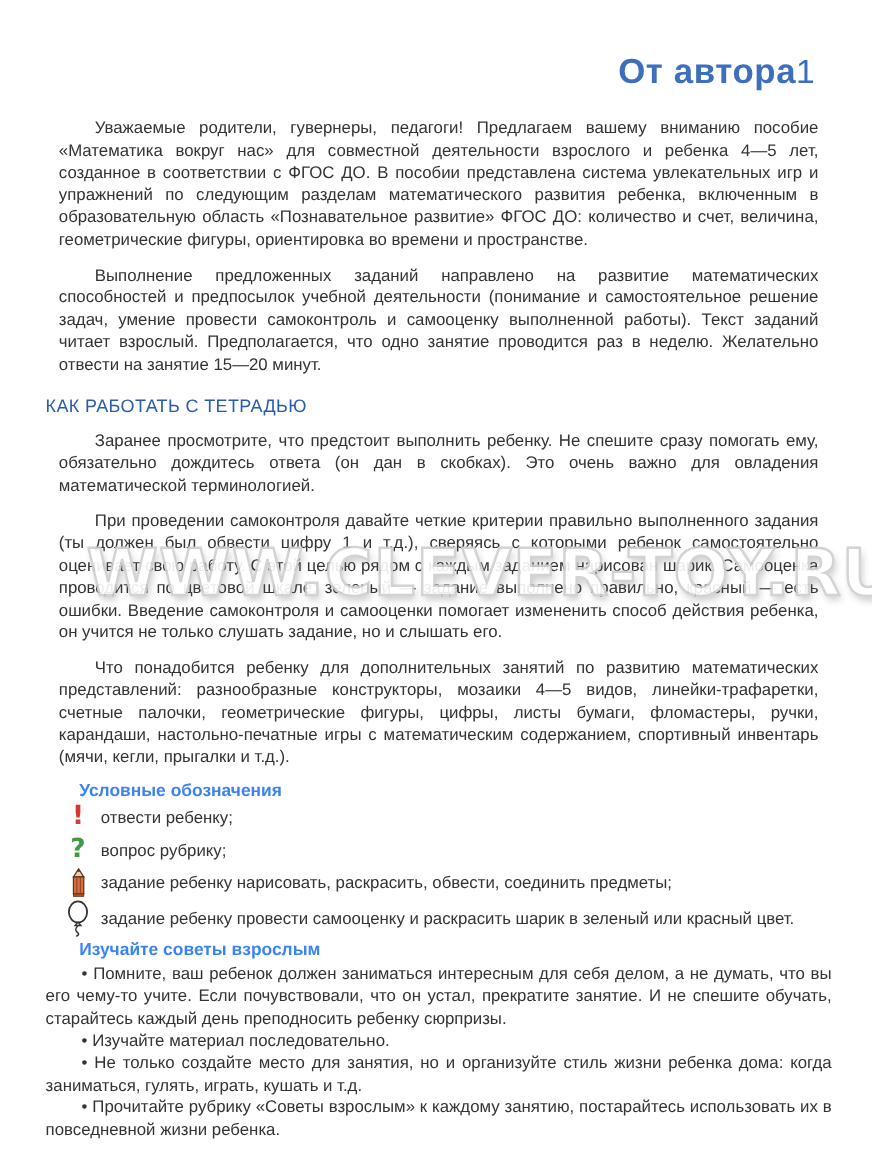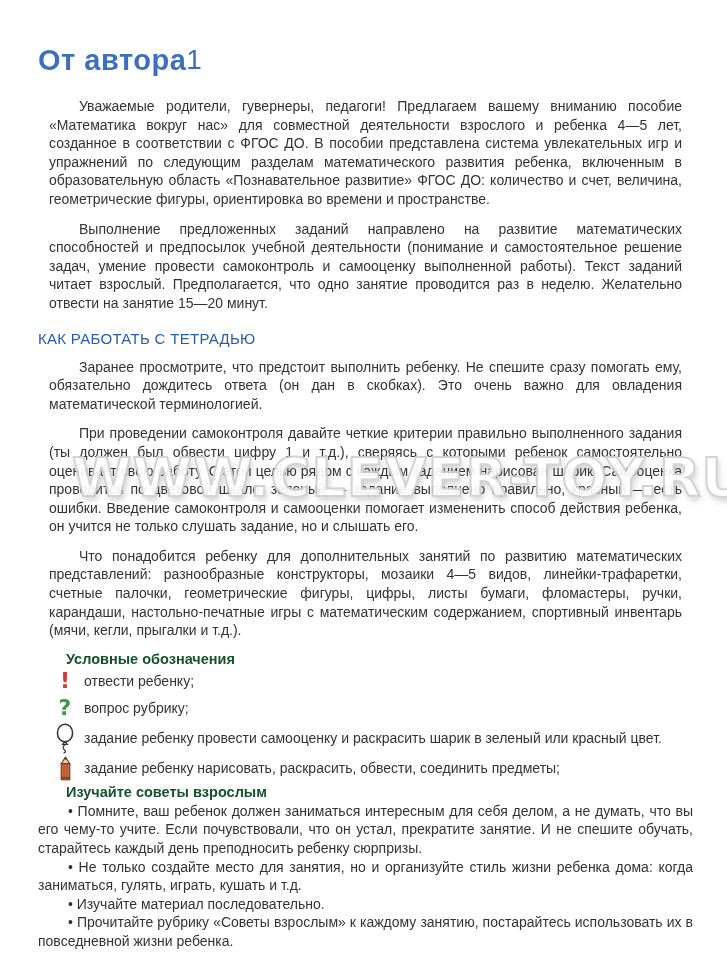--- a/index.html
+++ b/index.html
@@ -7,21 +7,21 @@
     position:relative;
     width:727px;height:960px;
     overflow:hidden;
     background:#ffffff;
     font-family:"Liberation Sans","DejaVu Sans",sans-serif;
     color:#333333;
     box-sizing:border-box;
     padding:44px 34px 0 38px;
   }
   .header-row{
-    display:flex;justify-content:flex-start;align-items:flex-start;
+    display:flex;justify-content:flex-end;align-items:flex-start;
     margin-bottom:20px;
   }
   .page-title{
     margin:0;
     font-size:29px;font-weight:bold;color:#3e6fbe;
     letter-spacing:0.5px;
   }
   .page-number{
     font-size:28px;font-weight:400;color:#3a6cc0;
     line-height:1;padding-top:2px;padding-right:14px;
@@ -33,21 +33,21 @@
   }
   p.indent{text-indent:30px;}
   .bold{font-weight:normal;}
   h2.caps-heading{
     margin:17px 0 4px 0;
     font-size:15px;font-weight:normal;color:#2a5cad;
     letter-spacing:0.3px;
   }
   h3.sub-heading{
     margin:3px 0 2px 28px;
-    font-size:14.5px;font-weight:bold;color:#14532d;
+    font-size:14.5px;font-weight:bold;color:#3b82f6;
   }
   .legend-row{
     display:flex;align-items:center;
     margin:2px 0 2px 14px;
     min-height:25px;
   }
   .legend-icon{
     width:26px;flex:0 0 26px;
     display:flex;justify-content:center;align-items:center;
   }
@@ -112,47 +112,47 @@
     <span class="legend-label">отвести ребенку;</span>
   </div>
   <div class="legend-row">
     <span class="legend-icon">
         <span class="glyph-icon glyph-green">?</span>
       </span>
     <span class="legend-label">вопрос рубрику;</span>
   </div>
   <div class="legend-row">
     <span class="legend-icon">
-      <svg width="20" height="31" viewBox="0 0 20 31">
-        <ellipse cx="10" cy="10" rx="7.6" ry="8.8" fill="#ffffff" stroke="#333333" stroke-width="1.5"></ellipse>
-        <polygon points="7.6,21.3 12.4,21.3 10,18.4" fill="#ffffff" stroke="#333333" stroke-width="1.2"></polygon>
-        <path d="M10 21.5 Q 6.5 24.5 9.5 27 Q 12 29 8.5 30.2" fill="none" stroke="#333333" stroke-width="1.2"></path>
-      </svg>
-    </span>
-    <span class="legend-label">задание ребенку провести самооценку и раскрасить шарик в зеленый или красный цвет.</span>
-  </div>
-  <div class="legend-row">
-    <span class="legend-icon">
       <svg width="15" height="25" viewBox="0 0 16 26">
         <polygon points="8,0.8 12.6,8 3.4,8" fill="#eccfa0" stroke="#5a3422" stroke-width="1.1"></polygon>
         <polygon points="8,0.8 9.6,3.4 6.4,3.4" fill="#5a3422"></polygon>
         <rect x="3.4" y="8" width="9.2" height="15" fill="#d4703f" stroke="#5a3422" stroke-width="1.1"></rect>
         <line x1="6.4" y1="8.5" x2="6.4" y2="22.6" stroke="#9c4322" stroke-width="1"></line>
         <line x1="9.6" y1="8.5" x2="9.6" y2="22.6" stroke="#9c4322" stroke-width="1"></line>
         <rect x="3.4" y="23" width="9.2" height="2.2" fill="#b2552c" stroke="#5a3422" stroke-width="0.8"></rect>
       </svg>
     </span>
     <span class="legend-label">задание ребенку нарисовать, раскрасить, обвести, соединить предметы;</span>
   </div>
+  <div class="legend-row">
+    <span class="legend-icon">
+      <svg width="20" height="31" viewBox="0 0 20 31">
+        <ellipse cx="10" cy="10" rx="7.6" ry="8.8" fill="#ffffff" stroke="#333333" stroke-width="1.5"></ellipse>
+        <polygon points="7.6,21.3 12.4,21.3 10,18.4" fill="#ffffff" stroke="#333333" stroke-width="1.2"></polygon>
+        <path d="M10 21.5 Q 6.5 24.5 9.5 27 Q 12 29 8.5 30.2" fill="none" stroke="#333333" stroke-width="1.2"></path>
+      </svg>
+    </span>
+    <span class="legend-label">задание ребенку провести самооценку и раскрасить шарик в зеленый или красный цвет.</span>
+  </div>
 
   <h3 class="sub-heading">Изучайте советы взрослым</h3>
   <div class="bullets">
     <p class="para indent">• Помните, ваш ребенок должен заниматься интересным для себя делом, а не думать, что вы его чему-то учите. Если почувствовали, что он устал, прекратите занятие. И не спешите обучать, старайтесь каждый день преподносить ребенку сюрпризы.</p>
+    <p class="para indent">• Изучайте материал последовательно.</p>
     <p class="para indent">• Не только создайте место для занятия, но и организуйте стиль жизни ребенка дома: когда заниматься, гулять, играть, кушать и т.д.</p>
-    <p class="para indent">• Изучайте материал последовательно.</p>
     <p class="para indent">• Прочитайте рубрику «Советы взрослым» к каждому занятию, постарайтесь использовать их в повседневной жизни ребенка.</p>
   </div>
 
   <div class="program">
     <h2 class="caps-heading">ПРОГРАММА НА УЧЕБНЫЙ ГОД</h2>
     <h4 class="bold-subheading">Количество и счет</h4>
 
   </div>
 
 </div>

